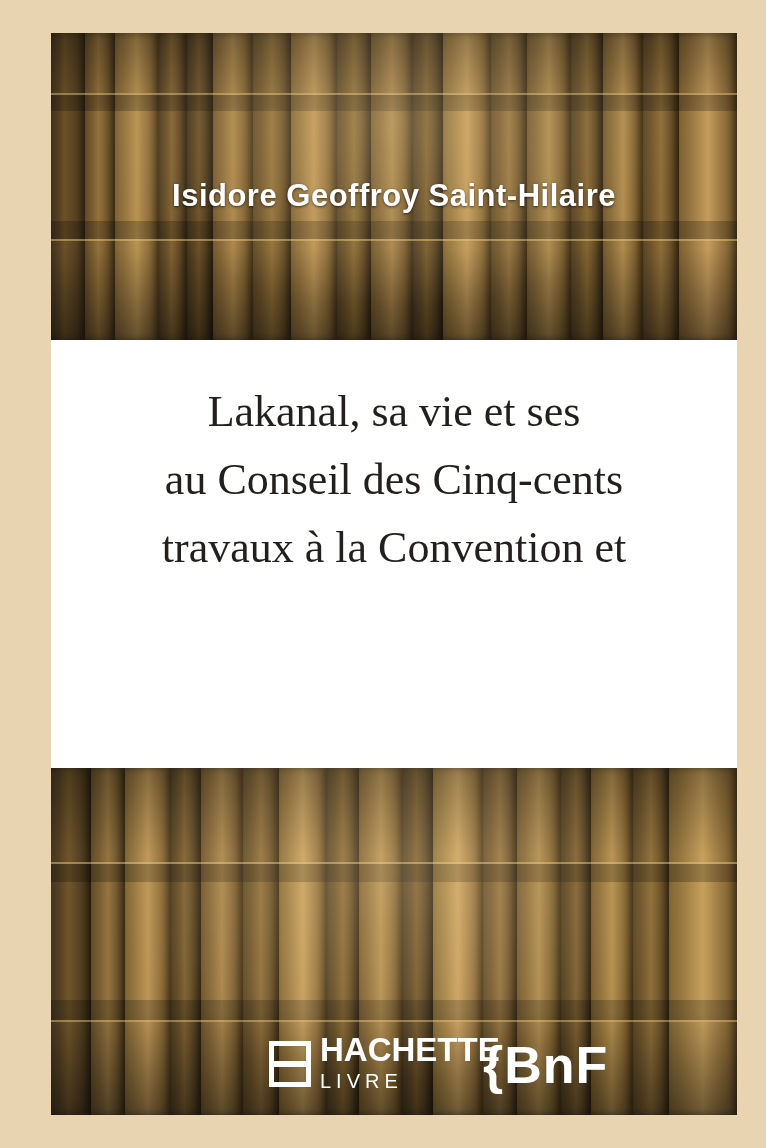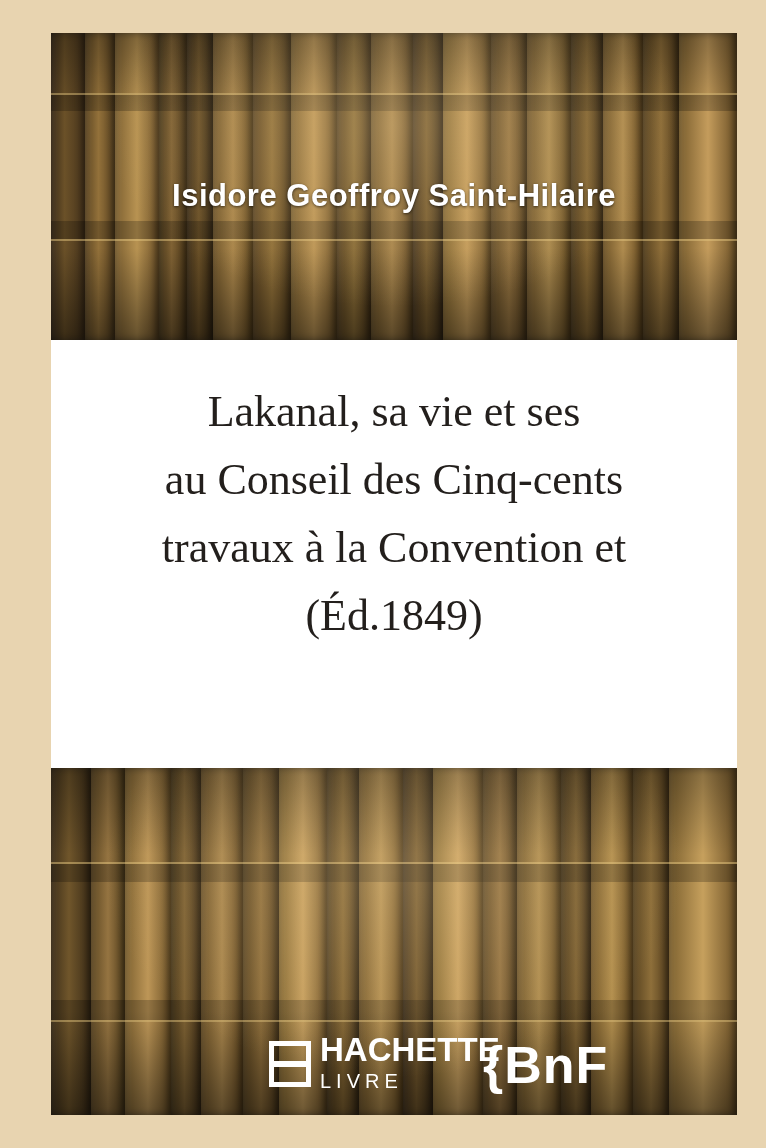--- a/index.html
+++ b/index.html
@@ -223,21 +223,20 @@
       </div>
       <div class="shade-overlay"></div>
       <div class="author">Isidore Geoffroy Saint-Hilaire</div>
     </div>
 
     <div class="title-area">
       <div class="title">
         <div>Lakanal, sa vie et ses</div>
         <div>au Conseil des Cinq-cents</div>
         <div>travaux à la Convention et</div>
-        <div>(Éd.1849)</div>
       </div>
     </div>
 
     <div class="photo-bottom">
       <div class="shelf">
         <div class="spine" style="left:0px;  width:40px; background:linear-gradient(to right,#3e2f19,#70562b 45%,#3b2c17);"></div>
         <div class="spine" style="left:40px; width:34px; background:linear-gradient(to right,#5e4823,#957441 50%,#54401d);"></div>
         <div class="spine" style="left:74px; width:46px; background:linear-gradient(to right,#7d6130,#bd9657 50%,#6c5126);"></div>
         <div class="spine" style="left:120px;width:30px; background:linear-gradient(to right,#4a3819,#7d6133 45%,#46341a);"></div>
         <div class="spine" style="left:150px;width:42px; background:linear-gradient(to right,#6c5228,#a8854c 50%,#614720);"></div>

